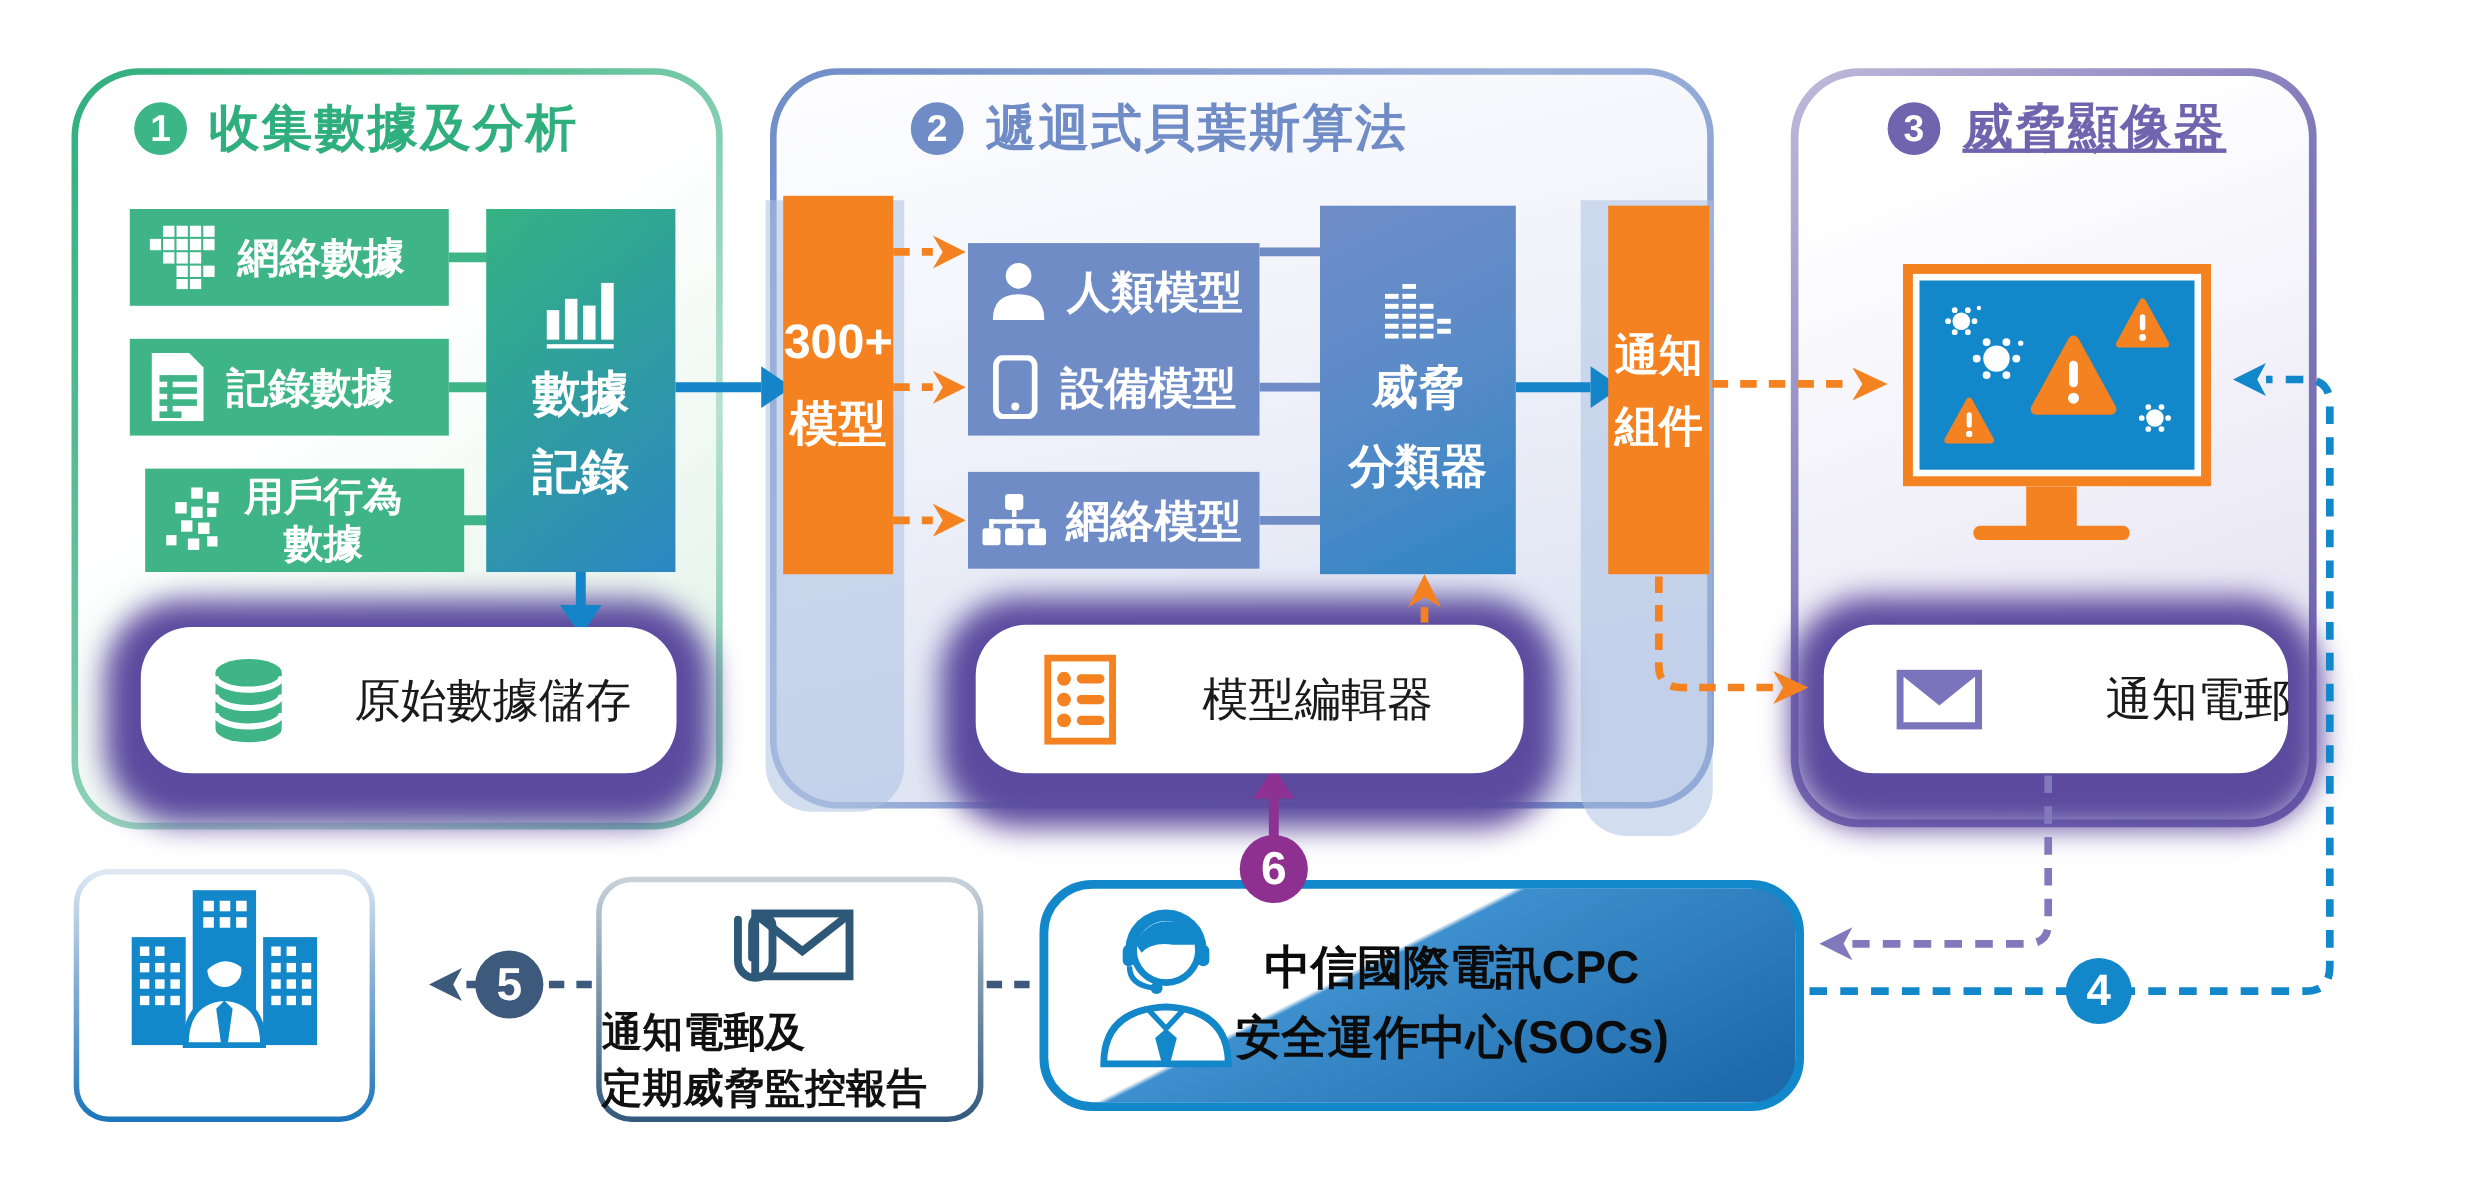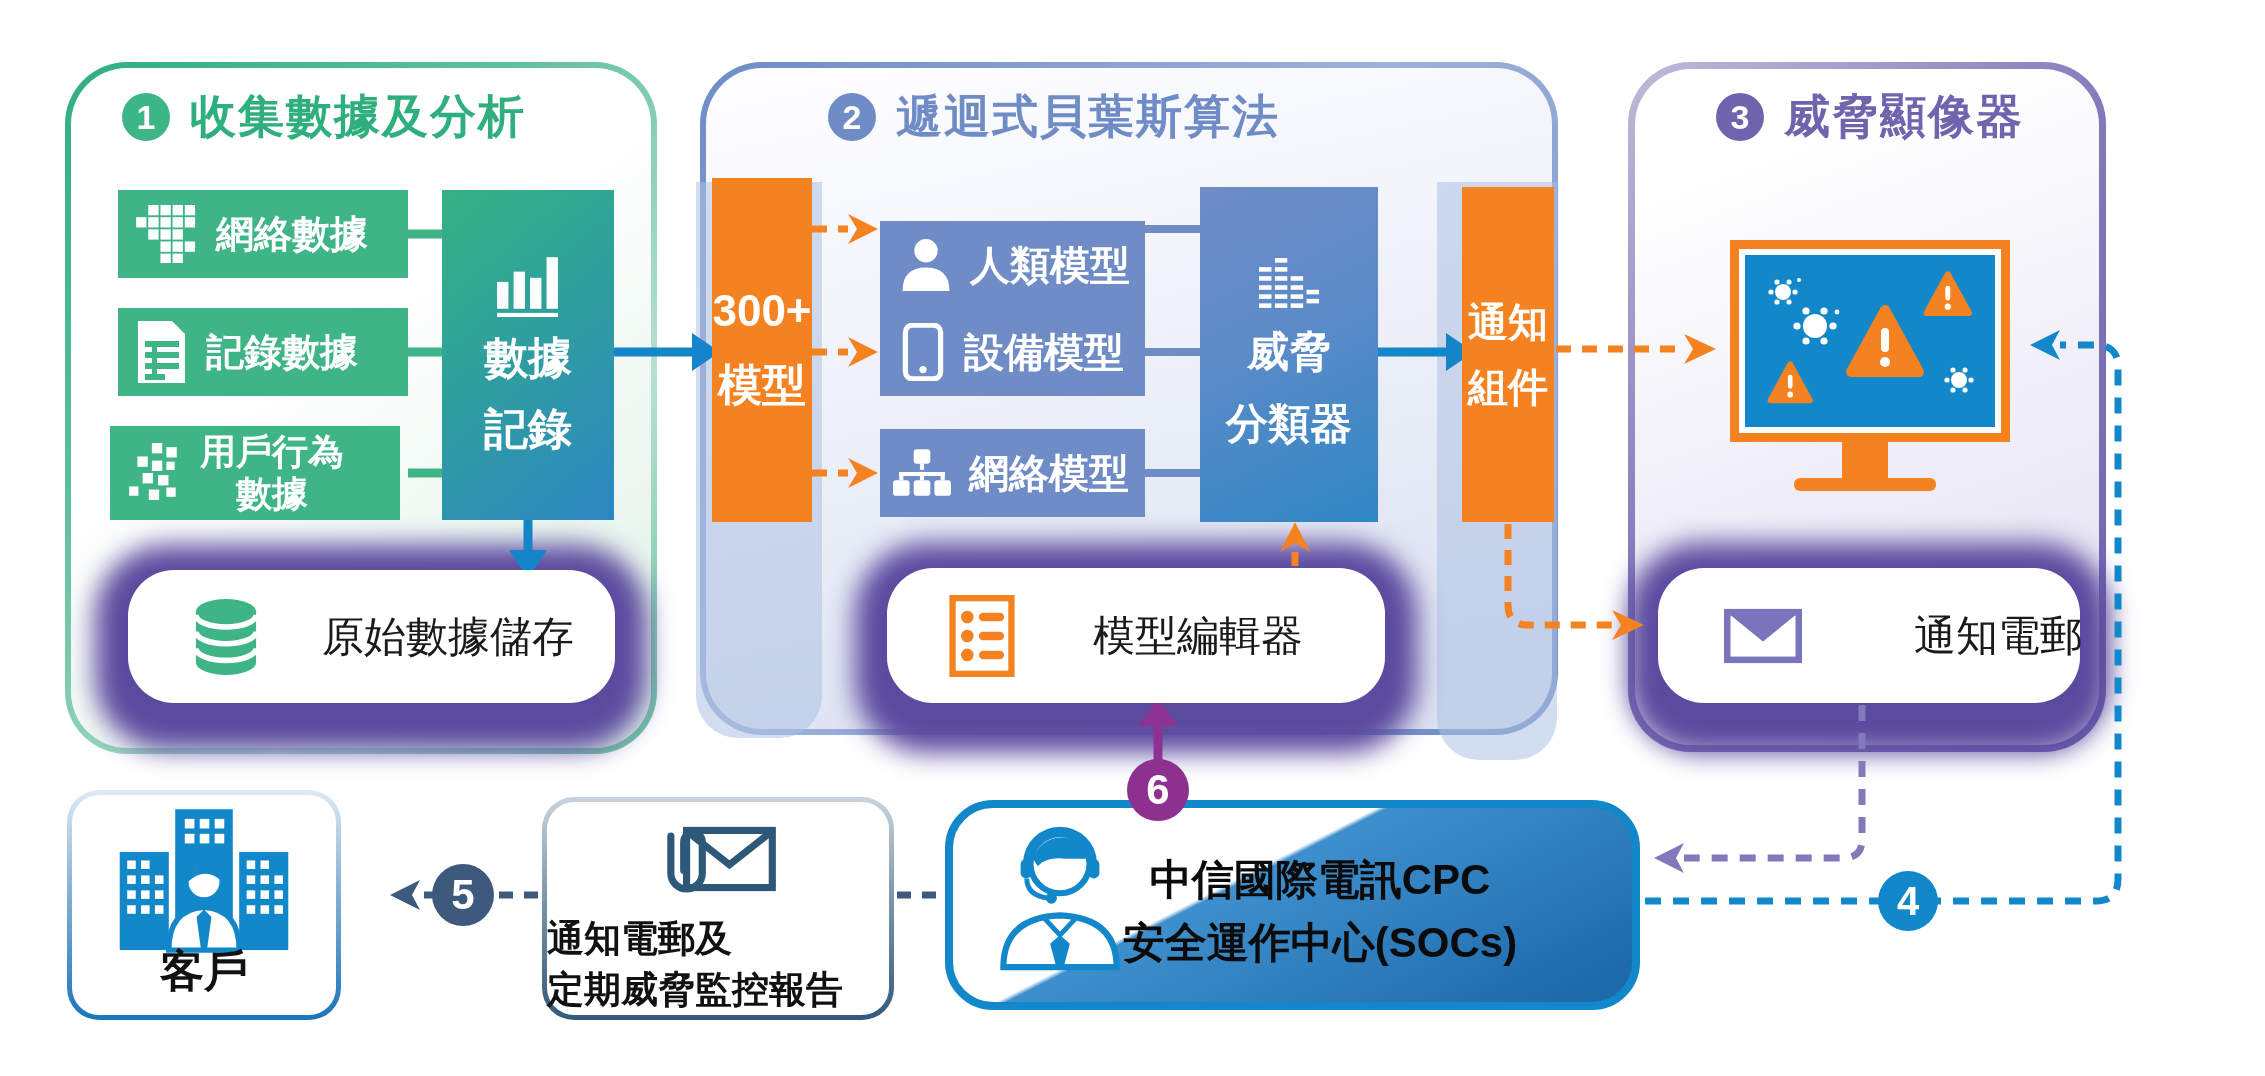--- a/index.html
+++ b/index.html
@@ -32,37 +32,37 @@
   
   #wires{position:absolute;left:0;top:0;width:2265px;height:1076px;pointer-events:none;}
 
   
   .title-row{position:absolute;display:flex;align-items:center;gap:20px;height:54px;}
   .num-badge{border-radius:50%;color:#fff;font-weight:bold;display:flex;align-items:center;
              justify-content:center;flex:0 0 auto;}
   .nb-s{width:48px;height:48px;font-size:34px;}
   .nb-b{position:absolute;z-index:9;}
   .title-text{font-size:46px;font-weight:bold;letter-spacing:2px;white-space:nowrap;}
-  .tt-green{color:#2fae7e;} .tt-blue{color:#6f8cc7;} .tt-purple{color:#6f64ad;}
+  .tt-green{color:#2fae7e;} .tt-blue{color:#6f8cc7;} .tt-purple{color:#6f64ad;text-decoration:underline;}
   .bg-green{background:#3cb587;} .bg-blue{background:#6f8cc7;} .bg-purple{background:#6f64ad;}
   .bg-cyan{background:#1287c9;} .bg-slate{background:#3d5a7c;} .bg-magenta{background:#8e3090;}
 
   
   .gbox,.mbox{position:absolute;display:flex;align-items:center;color:#fff;
               font-weight:bold;white-space:nowrap;}
   .gbox{background:#3fb587;font-size:38px;padding-left:18px;gap:18px;}
   .mbox{background:#6f8cc7;font-size:40px;padding-left:20px;gap:18px;}
   .vcol{position:absolute;display:flex;flex-direction:column;align-items:center;
         justify-content:center;color:#fff;font-weight:bold;text-align:center;}
   .ic{display:inline-flex;flex:0 0 auto;}
   .two-line{line-height:1.18;}
 
   #gb1{left:118px;top:190px;width:290px;height:88px;}
   #gb2{left:118px;top:308px;width:290px;height:88px;}
-  #gb3{left:110px;top:426px;width:290px;height:94px;font-size:36px;}
+  #gb3{left:132px;top:426px;width:290px;height:94px;font-size:36px;}
   #teal{left:442px;top:190px;width:172px;height:330px;gap:12px;font-size:44px;
         background:linear-gradient(140deg,#35b283 0%,#2f9f9d 45%,#2d86c3 100%);}
   #orange300{left:712px;top:178px;width:100px;height:344px;background:#f58220;font-size:44px;gap:20px;}
   #mb1{left:880px;top:185px;width:265px;height:88px;margin-top:36px;}
   #mb2{left:880px;top:308px;width:265px;height:88px;}
   #mb3{left:880px;top:429px;width:265px;height:88px;padding-left:13px;}
   #classifier{left:1200px;top:187px;width:178px;height:335px;gap:16px;font-size:42px;
         background:linear-gradient(155deg,#6f8cc7 0%,#5b8bc8 45%,#2f86c4 100%);}
   #notif{left:1462px;top:187px;width:92px;height:335px;background:#f58220;font-size:40px;gap:10px;}
 
@@ -482,21 +482,20 @@
             <rect x="125" y="94" width="8" height="8"></rect>
               <rect x="138" y="94" width="8" height="8"></rect>
               <rect x="151" y="94" width="8" height="8"></rect>
           </g>
           <circle cx="85" cy="72" r="17" fill="#ffffff" stroke="#1287c9" stroke-width="5"></circle>
           <path d="M70,66 Q85,48 100,64 L100,70 Q85,58 70,72 Z" fill="#1287c9"></path>
           <path d="M52,136 Q52,98 85,96 Q118,98 118,136 Z" fill="#ffffff" stroke="#1287c9" stroke-width="5"></path>
           <polygon points="85,98 92,105 88,134 82,134 78,105" fill="#1287c9"></polygon>
         </svg>
         </span>
-      <div id="cust-label">客戶</div>
     </div>
   </div>
 
   <div class="gradbox" id="repbox">
     <div class="inner">
       <span id="rep-ic" class="ic">
         <svg width="120" height="82" viewBox="0 0 84 56">
           <rect x="20" y="8" width="60" height="40" fill="#ffffff" stroke="#2e5878" stroke-width="5"></rect>
           <path d="M22,10 L50,32 L78,10" fill="none" stroke="#2e5878" stroke-width="5"></path>
           <path d="M9,12 V38 a11,11 0 0 0 22,0 V16 a6.5,6.5 0 0 0 -13,0 v20" fill="none" stroke="#2e5878" stroke-width="5" stroke-linecap="round"></path>

